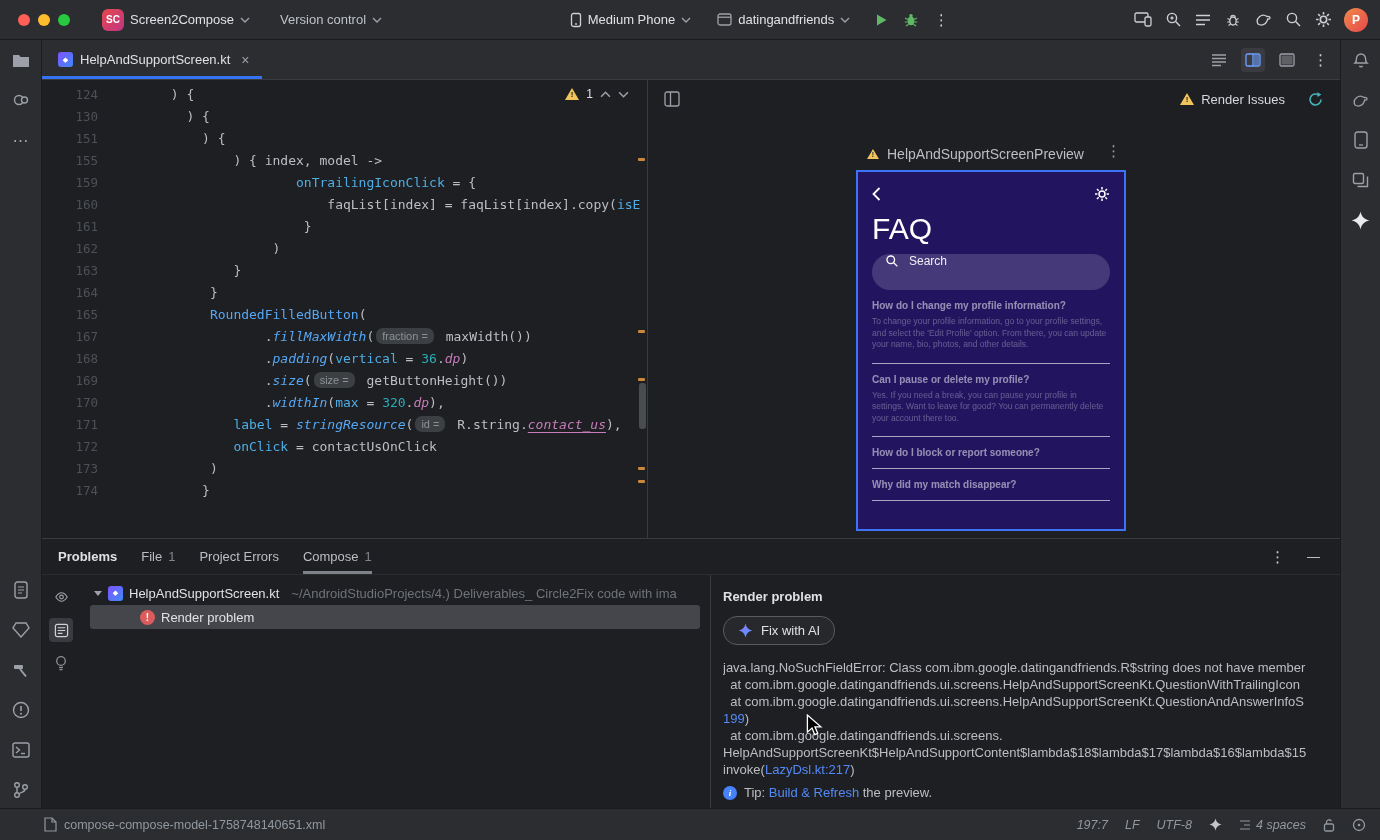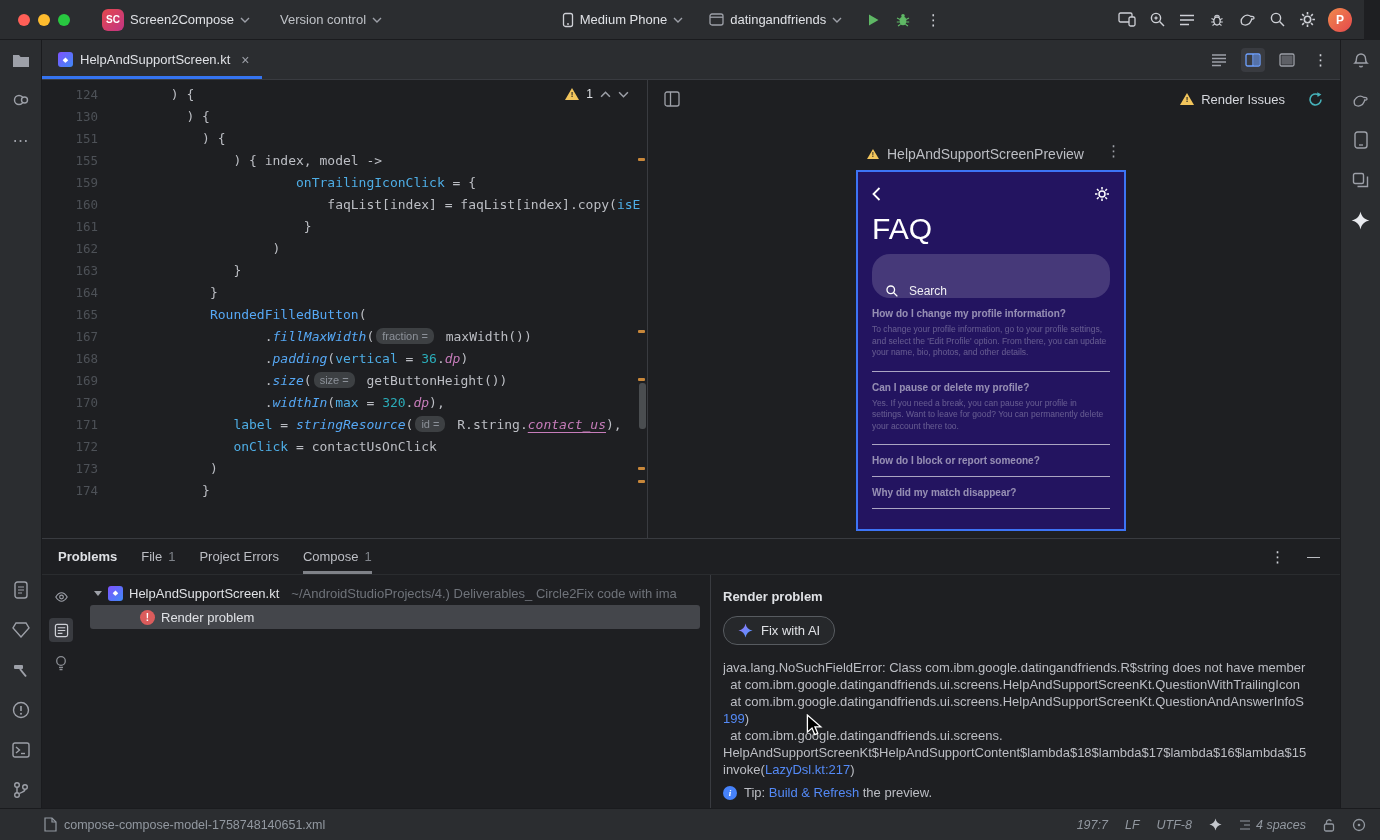--- a/index.html
+++ b/index.html
@@ -1,21 +1,21 @@
 <!DOCTYPE html>
 <html><head>
 <meta charset="utf-8">
 <style>
   * { box-sizing: border-box; margin:0; padding:0; }
   html,body { width:1380px; height:840px; overflow:hidden; background:#1e1f22;
     font-family:"Liberation Sans",sans-serif; color:#dfe1e5; font-size:13px; }
   .app { position:relative; width:1380px; height:840px; background:#1e1f22; }
 
   
-  .titlebar { position:absolute; top:0; left:0; right:16px; height:40px; background:#2b2d30;
+  .titlebar { position:absolute; top:0; left:0; right:0; height:40px; background:#2b2d30;
     display:flex; align-items:center; border-bottom:1px solid #1a1b1e; padding:0 12px 0 18px; }
   .lights { display:flex; gap:8px; margin-right:24px; }
   .light { width:12px; height:12px; border-radius:50%; }
   .l-red{background:#ff5f57}.l-yel{background:#febc2e}.l-grn{background:#28c840}
   .tb-widget { display:flex; align-items:center; gap:6px; padding:4px 8px; border-radius:6px; cursor:default; }
   .proj-badge { width:22px; height:22px; border-radius:6px; background:linear-gradient(135deg,#e5484d,#c13584);
     color:#fff; font-size:10px; font-weight:700; display:flex; align-items:center; justify-content:center; }
   .tb-label { font-size:13px; color:#dfe1e5; }
   .tb-dim { color:#bfc2c7; }
   .spacer { flex:1; }
@@ -74,21 +74,21 @@
   .pv-toolbar { height:38px; display:flex; align-items:center; padding:0 16px; }
   .pv-right { margin-left:auto; display:flex; align-items:center; gap:22px; }
   .pv-ri { display:flex; align-items:center; gap:7px; color:#d5d7dd; font-size:13px; }
   .pv-label { position:absolute; top:66px; left:218px; display:flex; align-items:center; gap:7px; color:#bcbec4; font-size:14px; }
   .pv-kebab { position:absolute; top:62px; left:458px; color:#9da0a8; font-size:15px; }
   .phone { position:absolute; top:90px; left:208px; width:270px; height:361px; background:#231460;
     border:2px solid #3d74f6; overflow:hidden; }
   .screen { padding:6px 14px; height:100%; }
   .appbar { height:32px; display:flex; align-items:center; justify-content:space-between; color:#fff; }
   .faq-title { font-size:30px; line-height:30px; font-weight:500; color:#fff; margin:4px 0 10px; }
-  .searchbar { height:44px; border-radius:18px; background:rgba(255,255,255,.16); display:flex; align-items:flex-end;
+  .searchbar { height:36px; border-radius:18px; background:rgba(255,255,255,.16); display:flex; align-items:flex-start;
     gap:10px; padding:0 13px; color:rgba(255,255,255,.92); font-size:12px; }
   .faq-list { margin-top:10px; }
   .faq-q { font-size:10px; font-weight:700; color:rgba(255,255,255,.52); margin:0 0 5px; }
   .faq-a { font-size:8.5px; line-height:11.5px; color:rgba(255,255,255,.30); margin:0 0 12px; }
   .faq-divider { height:1px; background:rgba(255,255,255,.62); margin:10px 0; }
 
   
   .problems { height:270px; border-top:1px solid #393b40; background:#1e1f22; display:flex; flex-direction:column; }
   .pr-header { height:36px; display:flex; align-items:center; gap:24px; padding:0 20px 0 16px; border-bottom:1px solid #2a2c2f; }
   .pr-title { font-weight:700; font-size:13px; }

